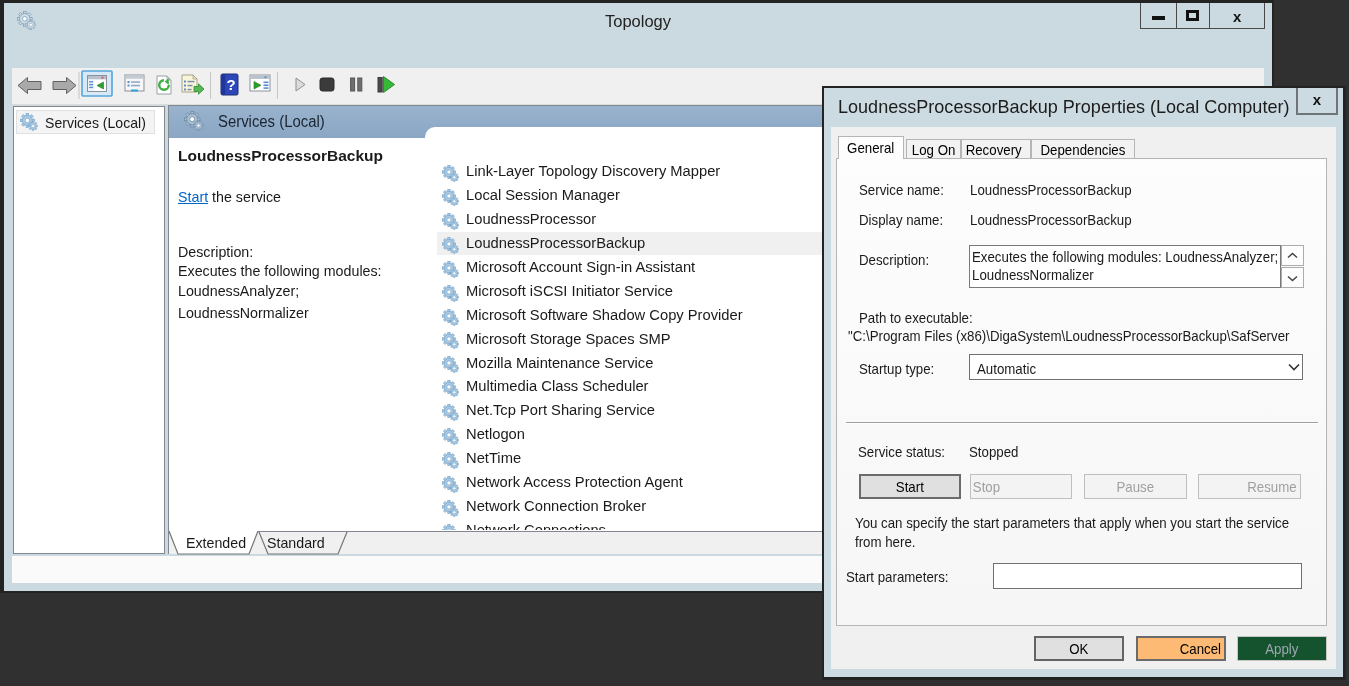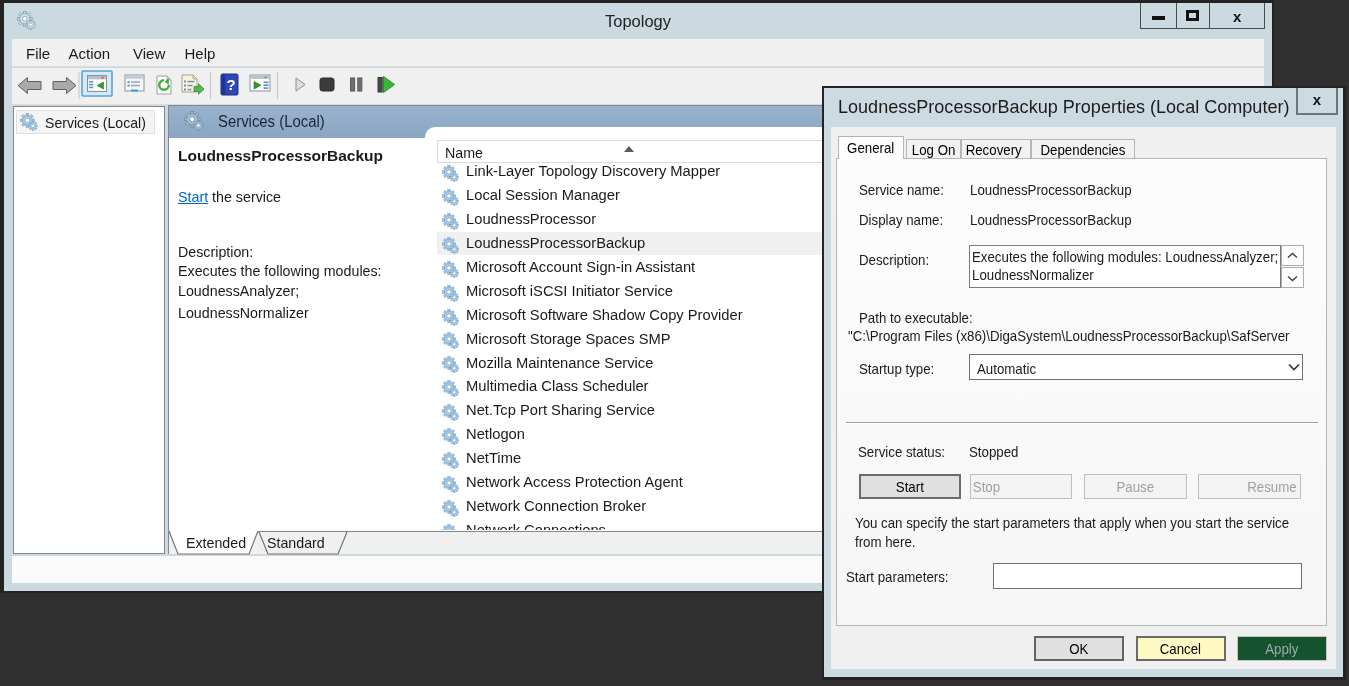--- a/index.html
+++ b/index.html
@@ -60,26 +60,20 @@
     </svg>
   <div class="txt" style="left:605px;top:12px;font-size:16.5px;color:#222">Topology</div>
   <div class="abs" style="left:1140px;top:3px;width:125px;height:26px;border:1px solid #4a4a4a;border-top:none">
     <div class="abs" style="left:35px;top:0;width:1px;height:100%;background:#4a4a4a"></div>
     <div class="abs" style="left:68px;top:0;width:1px;height:100%;background:#4a4a4a"></div>
     <div class="abs" style="left:11px;top:13px;width:13px;height:4px;background:#111"></div>
     <div class="abs" style="left:45px;top:7px;width:13px;height:11px;border:3px solid #111"></div>
     <div class="txt" style="left:92px;top:5px;font-size:15px;font-weight:bold;color:#111">x</div>
   </div>
 
-  <div class="abs" style="left:12px;top:39px;width:1252px;height:28px;background:#f0f0f0;border-bottom:1px solid #dcdcdc">
-    <div class="txt" style="left:14px;top:6px;font-size:15px">File</div>
-    <div class="txt" style="left:56.5px;top:6px;font-size:15px">Action</div>
-    <div class="txt" style="left:121px;top:6px;font-size:15px">View</div>
-    <div class="txt" style="left:172.5px;top:6px;font-size:15px">Help</div>
-  </div>
 
   <div class="abs" id="toolbar" style="left:12px;top:68px;width:1252px;height:37px;background:#f0f0f0;border-bottom:1px solid #dcdcdc">
     <svg class="abs" style="left:0;top:0" width="410" height="36" viewBox="0 0 410 36">
       <path d="M6 17.5 L15.5 9.5 L15.5 13.5 L29 13.5 L29 21.5 L15.5 21.5 L15.5 25.5 Z" fill="#a9a9a9" stroke="#606060"></path>
       <path d="M64 17.5 L54.5 9.5 L54.5 13.5 L41 13.5 L41 21.5 L54.5 21.5 L54.5 25.5 Z" fill="#a9a9a9" stroke="#606060"></path>
       <rect x="66.5" y="4" width="1" height="27" fill="#c6c6c6"></rect>
       <rect x="70" y="3" width="30" height="25" fill="#d6e9f8" stroke="#56a4d9" stroke-width="1.6" rx="1"></rect>
       <g transform="translate(75.5,7.5)">
         <rect x="0" y="0" width="19" height="16" fill="#ffffff" stroke="#8b9199"></rect>
         <rect x="0.5" y="0.5" width="18" height="3.4" fill="#b9c2cc"></rect>
@@ -153,24 +147,20 @@
   <div class="abs" style="left:168px;top:105px;width:1096px;height:449px;background:#fff;border:1px solid #828790">
     <div class="abs" style="left:0;top:0;width:1094px;height:32px;background:linear-gradient(180deg,#9ab3cd,#8aa6c4)"></div>
     <svg class="abs" style="left:15px;top:5px" width="20" height="20" viewBox="0 0 16 16">
         <g fill="#a9c0d4" stroke="#6f8aa3" stroke-width="0.8">
           <use href="#gearpair"></use>
         </g>
       </svg>
     <div class="txt" style="left:49px;top:6.5px;font-size:16px;color:#1b2430;transform:scaleX(0.93);transform-origin:0 50%">Services (Local)</div>
 
     <div class="abs" style="left:256px;top:21px;width:838px;height:403px;background:#fff;border-top-left-radius:10px">
-      <div class="abs" style="left:12px;top:13px;width:390px;height:23px;background:#fff;border:1px solid #dadada">
-        <div class="txt" style="left:7px;top:2.5px;font-size:15px;transform:scaleX(0.95);transform-origin:0 50%">Name</div>
-        <div class="abs" style="left:186px;top:5px;width:0;height:0;border-left:5px solid transparent;border-right:5px solid transparent;border-bottom:6px solid #5a5a5a"></div>
-      </div>
       <div id="rows" class="abs" style="left:0;top:0;width:838px;height:403px;overflow:hidden">
 <div class="abs" style="left:12px;top:104.5px;width:826px;height:23.5px;background:#f0f0f0"></div>
 <svg class="abs" style="left:17px;top:38.1px" width="17" height="17" viewBox="0 0 16 16">
             <use href="#svcgear"></use>
           </svg>
 <div class="txt lt" style="left:41px;top:35.3px">Link-Layer Topology Discovery Mapper</div>
 <svg class="abs" style="left:17px;top:62.0px" width="17" height="17" viewBox="0 0 16 16">
             <use href="#svcgear"></use>
           </svg>
 <div class="txt lt" style="left:41px;top:59.2px">Local Session Manager</div>
@@ -306,17 +296,17 @@
   <div class="abs" style="left:261.5px;top:387.5px;width:103px;height:25px;background:#f3f3f3;border:1px solid #bfbfbf;text-align:center">
     <span class="dtc" style="line-height:23px;color:#a0a0a0">Pause</span></div>
   <div class="abs" style="left:375.5px;top:387.5px;width:103px;height:25px;background:#f3f3f3;border:1px solid #bfbfbf;text-align:right">
     <span class="dtc" style="line-height:23px;color:#a0a0a0">Resume</span></div>
   <div class="txt dt" style="left:33px;top:428px">You can specify the start parameters that apply when you start the service</div>
   <div class="txt dt" style="left:32.5px;top:446.5px">from here.</div>
   <div class="txt dt" style="left:23.5px;top:481.5px">Start parameters:</div>
   <div class="abs" style="left:170.5px;top:476.5px;width:309.5px;height:26px;background:#fff;border:1px solid #707070"></div>
   <div class="abs" style="left:212px;top:550px;width:90px;height:25px;background:#e0e0e0;border:2px solid #646464;text-align:center">
     <span class="dtc" style="line-height:21px;color:#000">OK</span></div>
-  <div class="abs" style="left:313.5px;top:550px;width:90.5px;height:25px;background:#fef9c3;border:2px solid #6a6a6a;text-align:center">
+  <div class="abs" style="left:313.5px;top:550px;width:90.5px;height:25px;background:#fdba74;border:2px solid #6a6a6a;text-align:right">
     <span class="dtc" style="line-height:21px;color:#000">Cancel</span></div>
   <div class="abs" style="left:415px;top:550px;width:90px;height:25px;background:#14532d;border:1px solid #c6c6c6;text-align:center">
     <span class="dtc" style="line-height:23px;color:#9fa8b2">Apply</span></div>
 </div>
 
 </body></html>

